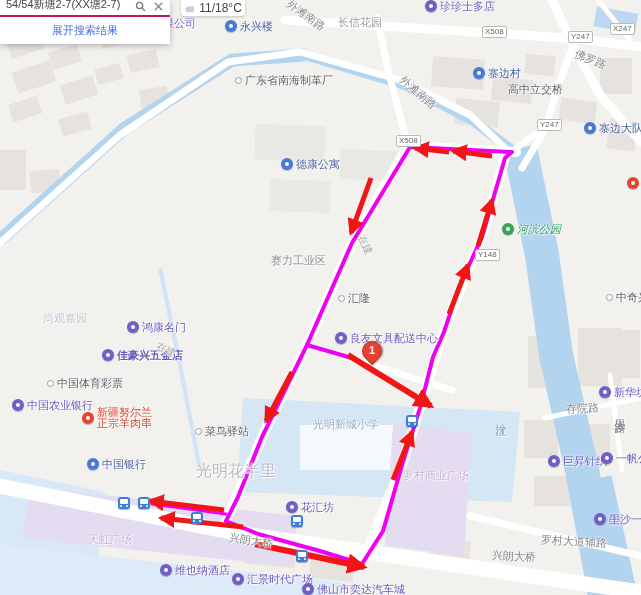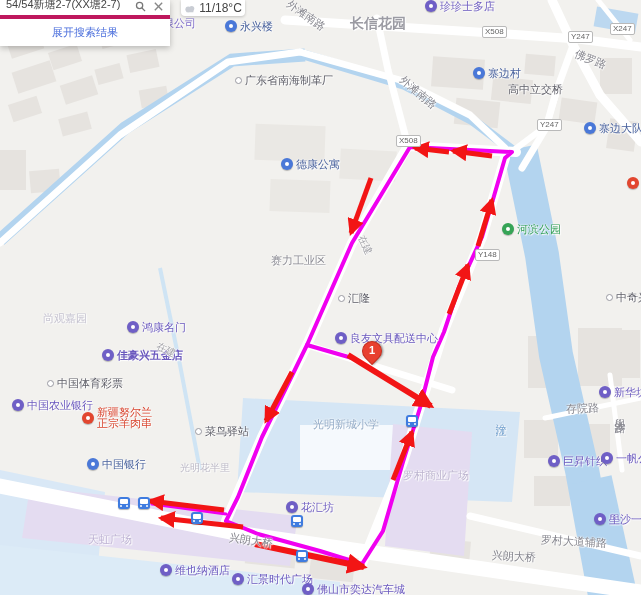--- a/index.html
+++ b/index.html
@@ -16,35 +16,35 @@
   
   .poi{display:flex;align-items:center;gap:3px;}
   .pm{width:12px;height:12px;border-radius:50%;position:relative;flex:0 0 auto;box-shadow:0 1px 1px rgba(0,0,0,.25);}
   .pm::after{content:"";position:absolute;left:4px;top:4px;width:4px;height:4px;border-radius:50%;background:#fff;}
   .pm-purple{background:#6f5fc6;}.pm-blue{background:#4a78d8;}
   .pm-red{background:#e2462f;}.pm-green{background:#36a456;}
   .pm-dot{width:5px;height:5px;background:#fff;border:1px solid #9a9aa2;box-shadow:none;}
   .pm-dot::after{display:none;}
   .pt{font-size:11px;text-shadow:0 0 2px #fff,0 0 2px #fff,1px 1px 1px #fff;line-height:11px;}
   .pt-purple{color:#6a58be;}.pt-blue{color:#47609c;}.pt-red{color:#d8442e;white-space:pre-line;}
-  .pt-green{color:#2f9e53;}.pt-dot{color:#5d5d66;}
+  .pt-green{color:#2f9e53;font-style:italic;}.pt-dot{color:#5d5d66;}
   
   .bus{width:12px;height:12px;background:#3f7ce0;border-radius:3px;box-shadow:0 1px 1px rgba(0,0,0,.3);}
   .bus::before{content:"";position:absolute;left:2px;top:2px;width:8px;height:5px;background:#fff;border-radius:1px;}
   .bus::after{content:"";position:absolute;left:2px;bottom:2px;width:2px;height:2px;border-radius:50%;
               background:#fff;box-shadow:6px 0 #fff;}
   
   .origin{width:18px;height:18px;background:#e8402f;border:1px solid #c72f20;
           border-radius:50% 50% 50% 0;transform:rotate(-45deg);box-shadow:1px 1px 2px rgba(0,0,0,.35);}
   .origin span{position:absolute;left:0;top:0;width:18px;height:18px;transform:rotate(45deg);
           color:#fff;font-size:11px;font-weight:bold;text-align:center;line-height:17px;}
   
   .search-panel{position:absolute;left:0;top:0;width:170px;background:#fff;
                 box-shadow:0 2px 6px rgba(0,0,0,.25);z-index:30;}
-  .search-row{position:relative;height:15px;overflow:hidden;border-bottom:4px solid #be185d;}
+  .search-row{position:relative;height:15px;overflow:hidden;border-bottom:2px solid #be185d;}
   .search-row .q{position:absolute;left:6px;top:-3px;font-size:11px;color:#444;}
   .search-row .ric{position:absolute;top:1px;}
   .expand{height:27px;line-height:27px;text-align:center;font-size:11px;color:#4a6edc;cursor:pointer;}
   
   .weather{position:absolute;left:181px;top:0;width:64px;height:16px;background:#fff;
            border-radius:0 0 4px 4px;box-shadow:0 1px 3px rgba(0,0,0,.2);z-index:25;
            display:flex;align-items:center;justify-content:center;gap:3px;}
   .weather .t{font-size:12px;color:#444;}
 </style>
 </head>
@@ -246,25 +246,25 @@
         <span class="pt pt-purple">壆沙一路三</span>
       </div>
       <div class="poi" style="left: 606px; top: 292px;">
         <span class="pm pm-dot"></span>
         <span class="pt pt-dot">中奇兴</span>
       </div>
       <div class="poi" style="left: 627px; top: 177px;">
         <span class="pm pm-red"></span>
       </div>
       <div class="al" style="left: 163px; top: 16px; color: rgb(125, 107, 200); font-size: 11px;">限公司</div>
-      <div class="al" style="left: 350px; top: 15px; color: rgb(155, 155, 163); font-size: 14px; font-weight: bold;">长信花园</div>
+      <div class="al" style="left: 338px; top: 15px; color: rgb(155, 155, 163); font-size: 11px;">长信花园</div>
       <div class="al" style="left: 508px; top: 82px; color: rgb(93, 93, 102); font-size: 11px;">高中立交桥</div>
       <div class="al" style="left: 271px; top: 253px; color: rgb(138, 138, 146); font-size: 11px;">赛力工业区</div>
       <div class="al" style="left: 43px; top: 311px; color: rgb(197, 194, 207); font-size: 11px;">尚观嘉园</div>
-      <div class="al" style="left: 180px; top: 461px; color: rgb(186, 183, 196); font-size: 10px;">光明花半里</div>
+      <div class="al" style="left: 196px; top: 461px; color: rgb(186, 183, 196); font-size: 16px;">光明花半里</div>
       <div class="al" style="left: 313px; top: 417px; color: rgb(147, 171, 199); font-size: 11px;">光明新城小学</div>
       <div class="al" style="left: 403px; top: 468px; color: rgb(188, 180, 207); font-size: 11px;">罗村商业广场</div>
       <div class="al" style="left: 88px; top: 532px; color: rgb(190, 178, 212); font-size: 11px;">天虹广场</div>
       <div class="al" style="left: 355px; top: 238px; color: rgb(163, 163, 168); font-size: 10px; transform: rotate(65deg);">在建</div>
       <div class="al" style="left: 156px; top: 343px; color: rgb(163, 163, 168); font-size: 10px; transform: rotate(25deg);">在建</div>
       <div class="rl" style="left: 284px; top: 8px; transform: rotate(35deg);">外滩南路</div>
       <div class="rl" style="left: 396px; top: 85px; transform: rotate(40deg);">外滩南路</div>
       <div class="rl" style="left: 574px; top: 52px; transform: rotate(22deg);">佛罗路</div>
       <div class="rl" style="left: 229px; top: 533px; transform: rotate(8deg);">兴朗大桥</div>
       <div class="rl" style="left: 492px; top: 549px; transform: rotate(3deg);">兴朗大桥</div>

